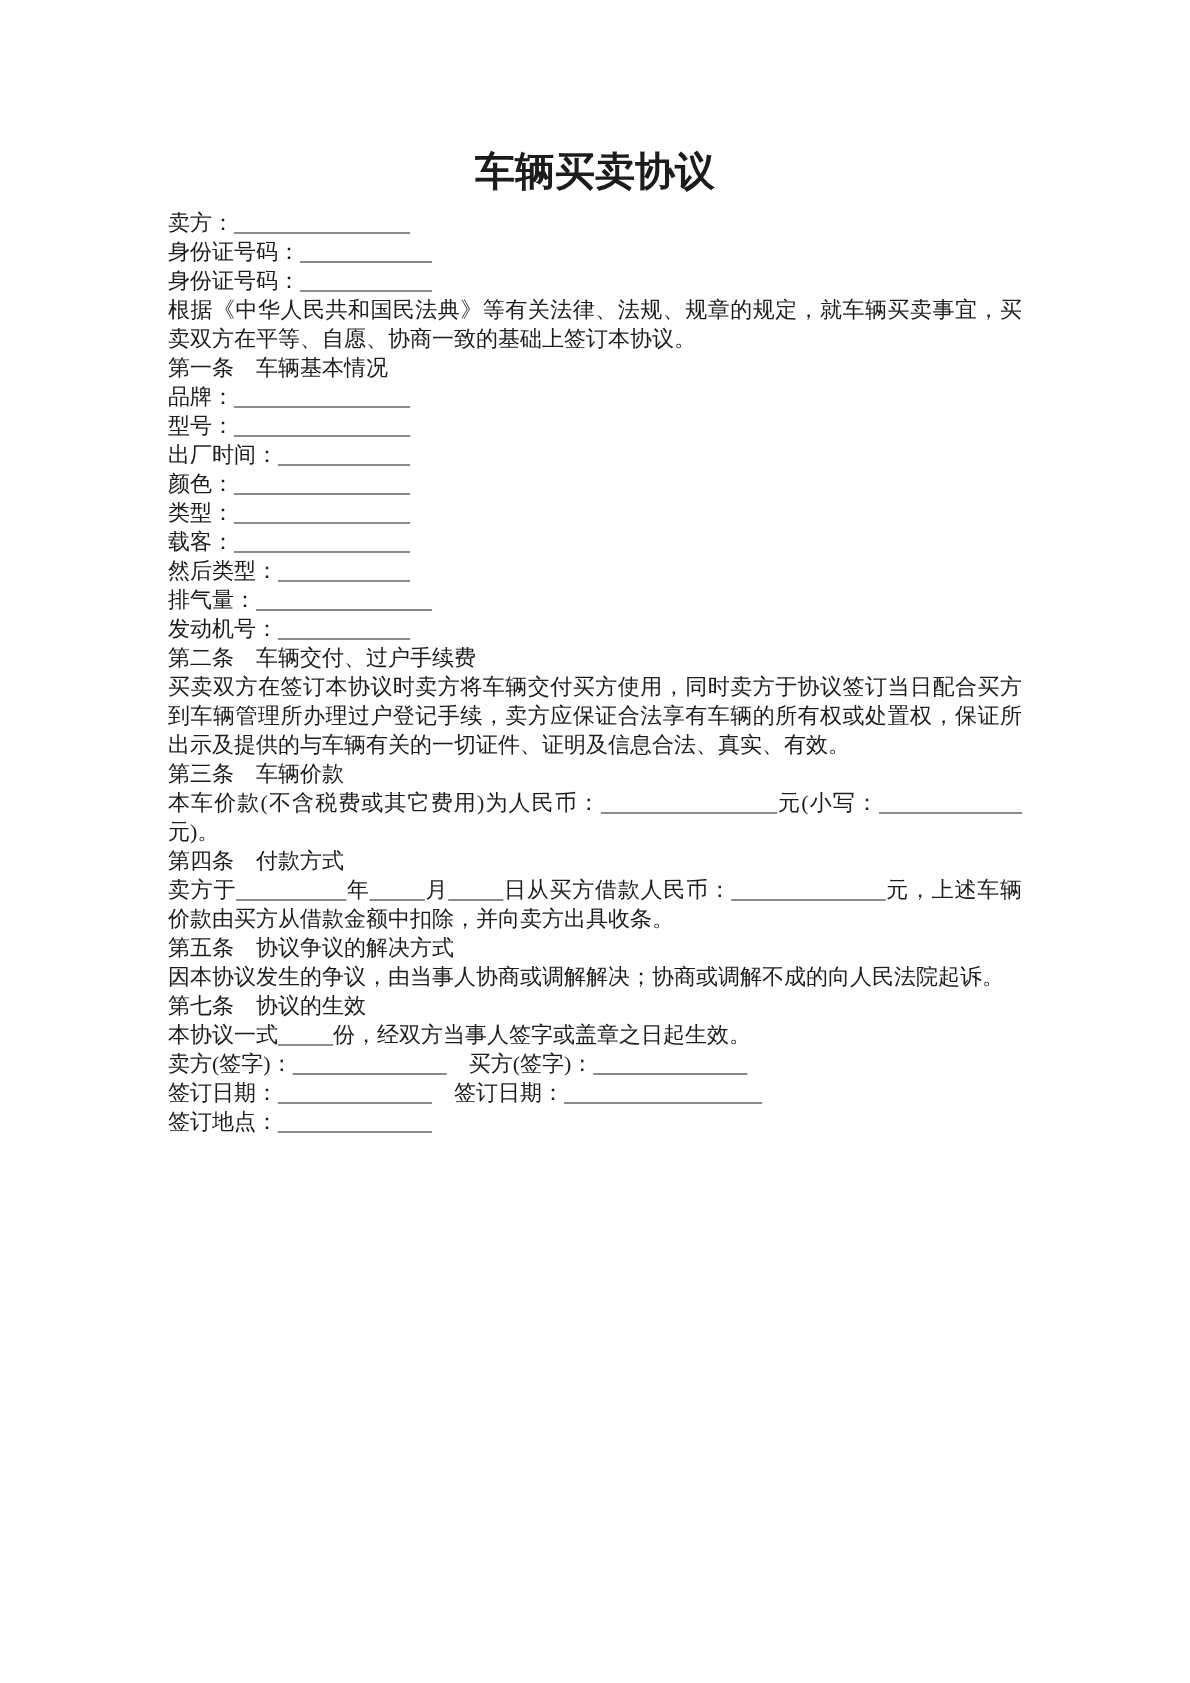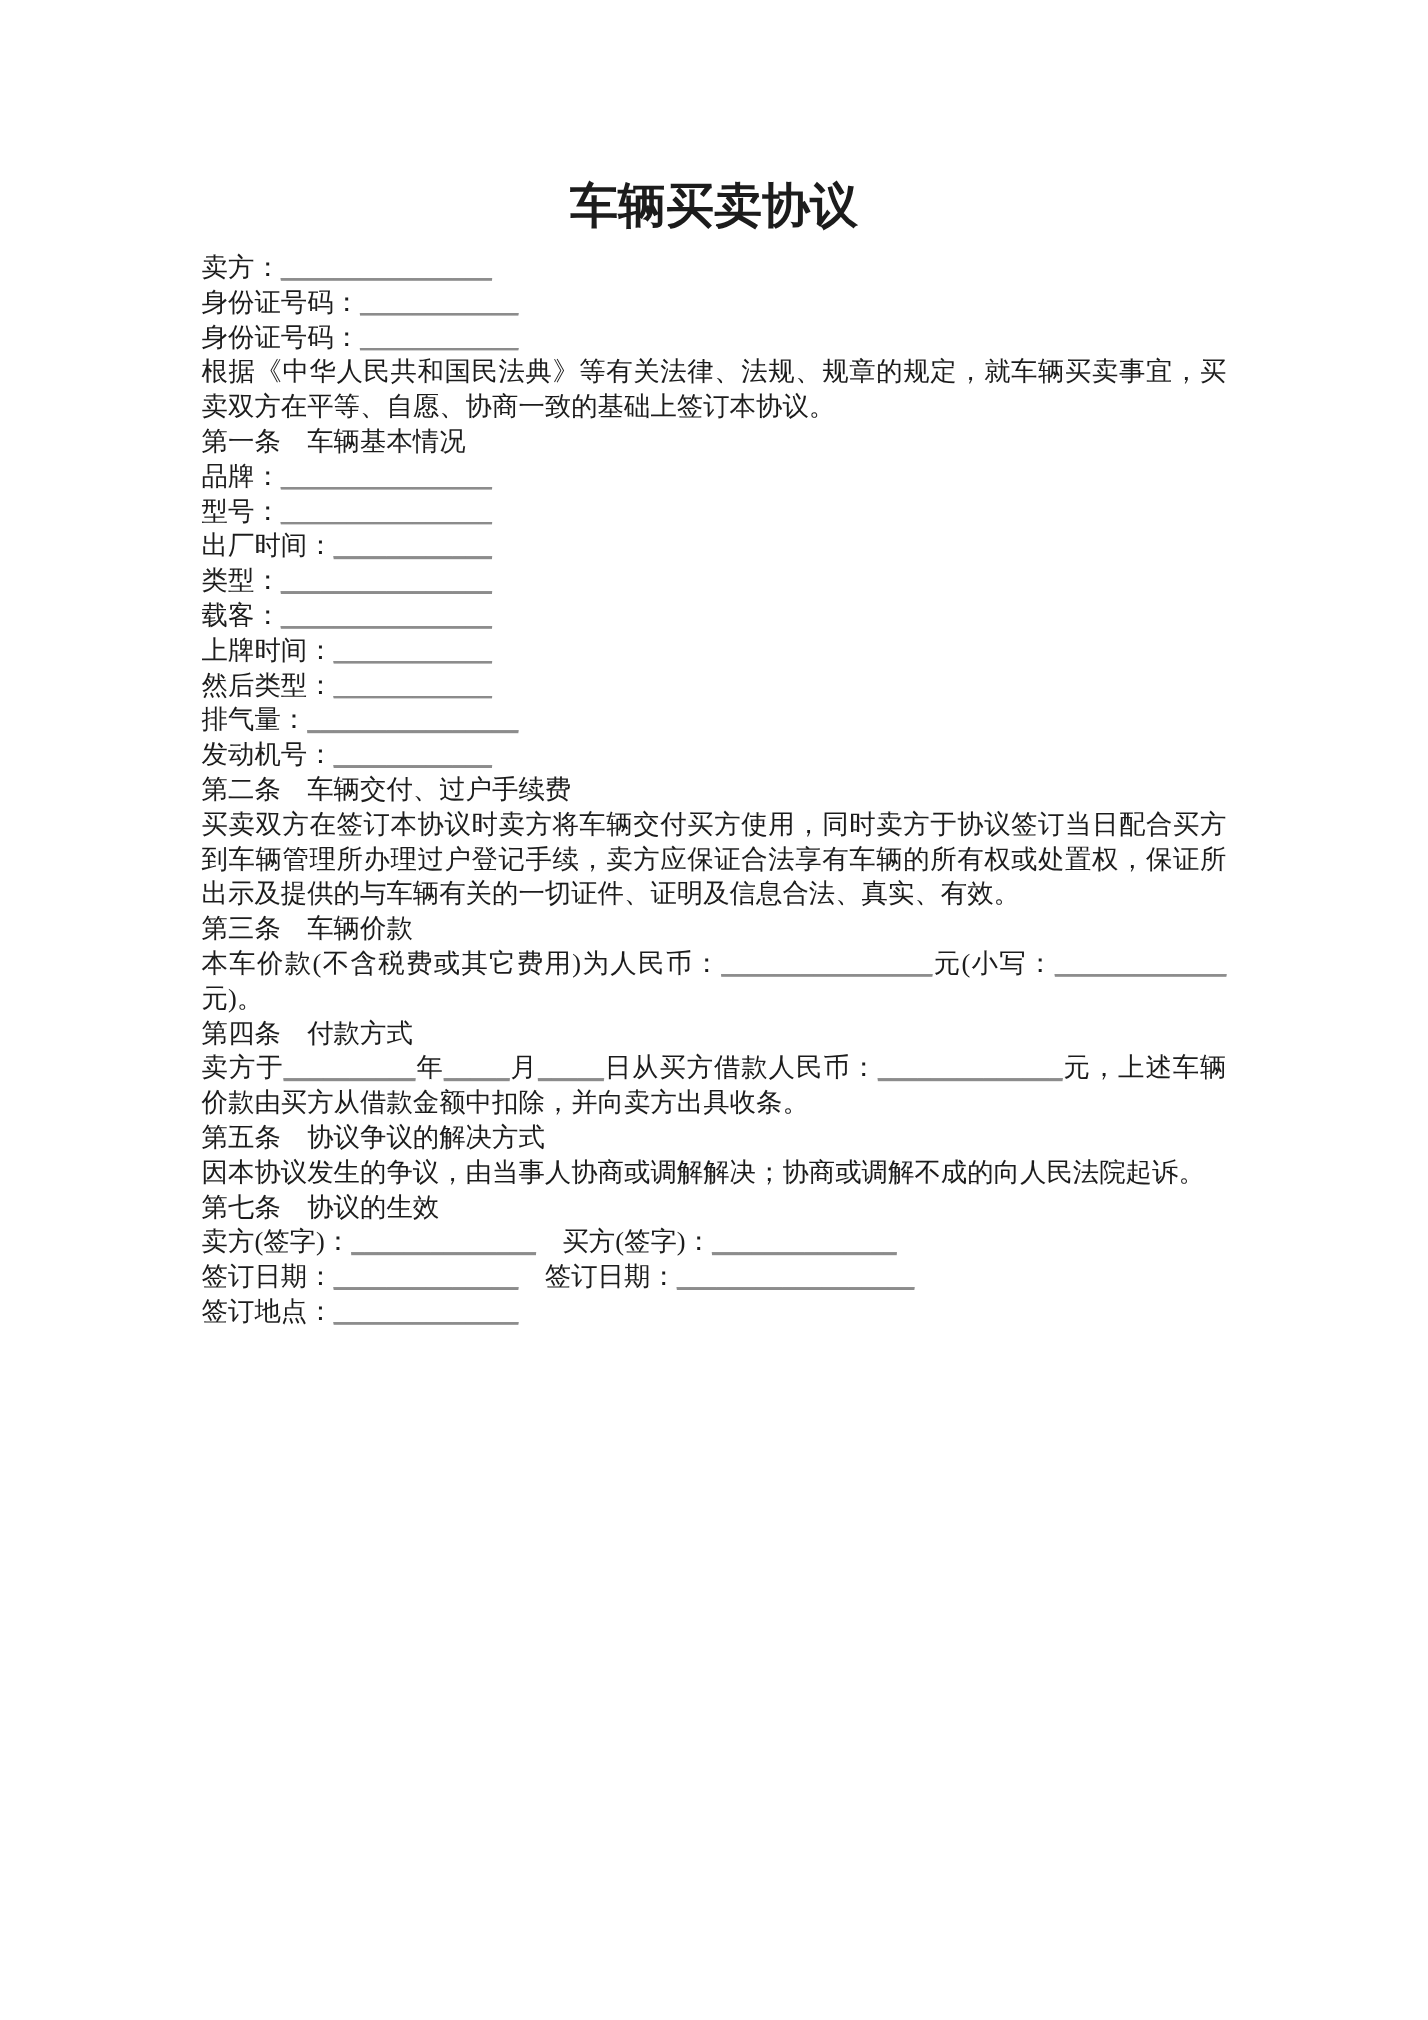--- a/index.html
+++ b/index.html
@@ -46,32 +46,33 @@
   <h1 class="doc-title">车辆买卖协议</h1>
   <div class="doc-body" id="doc-body">
       <p class="para">卖方：<span class="blank">________________</span></p>
       <p class="para">身份证号码：<span class="blank">____________</span></p>
       <p class="para">身份证号码：<span class="blank">____________</span></p>
       <p class="para">根据《中华人民共和国民法典》等有关法律、法规、规章的规定，就车辆买卖事宜，买卖双方在平等、自愿、协商一致的基础上签订本协议。</p>
       <p class="para">第一条　车辆基本情况</p>
       <p class="para">品牌：<span class="blank">________________</span></p>
       <p class="para">型号：<span class="blank">________________</span></p>
       <p class="para">出厂时间：<span class="blank">____________</span></p>
+      <p class="para">颜色：<span class="blank">________________</span></p>
       <p class="para">类型：<span class="blank">________________</span></p>
       <p class="para">载客：<span class="blank">________________</span></p>
-      <p class="para">上牌时间：<span class="blank">____________</span></p>
       <p class="para">然后类型：<span class="blank">____________</span></p>
       <p class="para">排气量：<span class="blank">________________</span></p>
       <p class="para">发动机号：<span class="blank">____________</span></p>
       <p class="para">第二条　车辆交付、过户手续费</p>
       <p class="para">买卖双方在签订本协议时卖方将车辆交付买方使用，同时卖方于协议签订当日配合买方到车辆管理所办理过户登记手续，卖方应保证合法享有车辆的所有权或处置权，保证所出示及提供的与车辆有关的一切证件、证明及信息合法、真实、有效。</p>
       <p class="para">第三条　车辆价款</p>
       <p class="para">本车价款(不含税费或其它费用)为人民币：<span class="blank">________________</span>元(小写：<span class="blank">_____________</span>元)。</p>
       <p class="para">第四条　付款方式</p>
       <p class="para">卖方于<span class="blank">__________</span>年<span class="blank">_____</span>月<span class="blank">_____</span>日从买方借款人民币：<span class="blank">______________</span>元，上述车辆价款由买方从借款金额中扣除，并向卖方出具收条。</p>
       <p class="para">第五条　协议争议的解决方式</p>
       <p class="para">因本协议发生的争议，由当事人协商或调解解决；协商或调解不成的向人民法院起诉。</p>
       <p class="para">第七条　协议的生效</p>
+      <p class="para">本协议一式<span class="blank">_____</span>份，经双方当事人签字或盖章之日起生效。</p>
       <p class="para">卖方(签字)：<span class="blank">______________</span>　买方(签字)：<span class="blank">______________</span></p>
       <p class="para">签订日期：<span class="blank">______________</span>　签订日期：<span class="blank">__________________</span></p>
       <p class="para">签订地点：<span class="blank">______________</span></p>
     </div>
 </div>
 
 </body></html>

